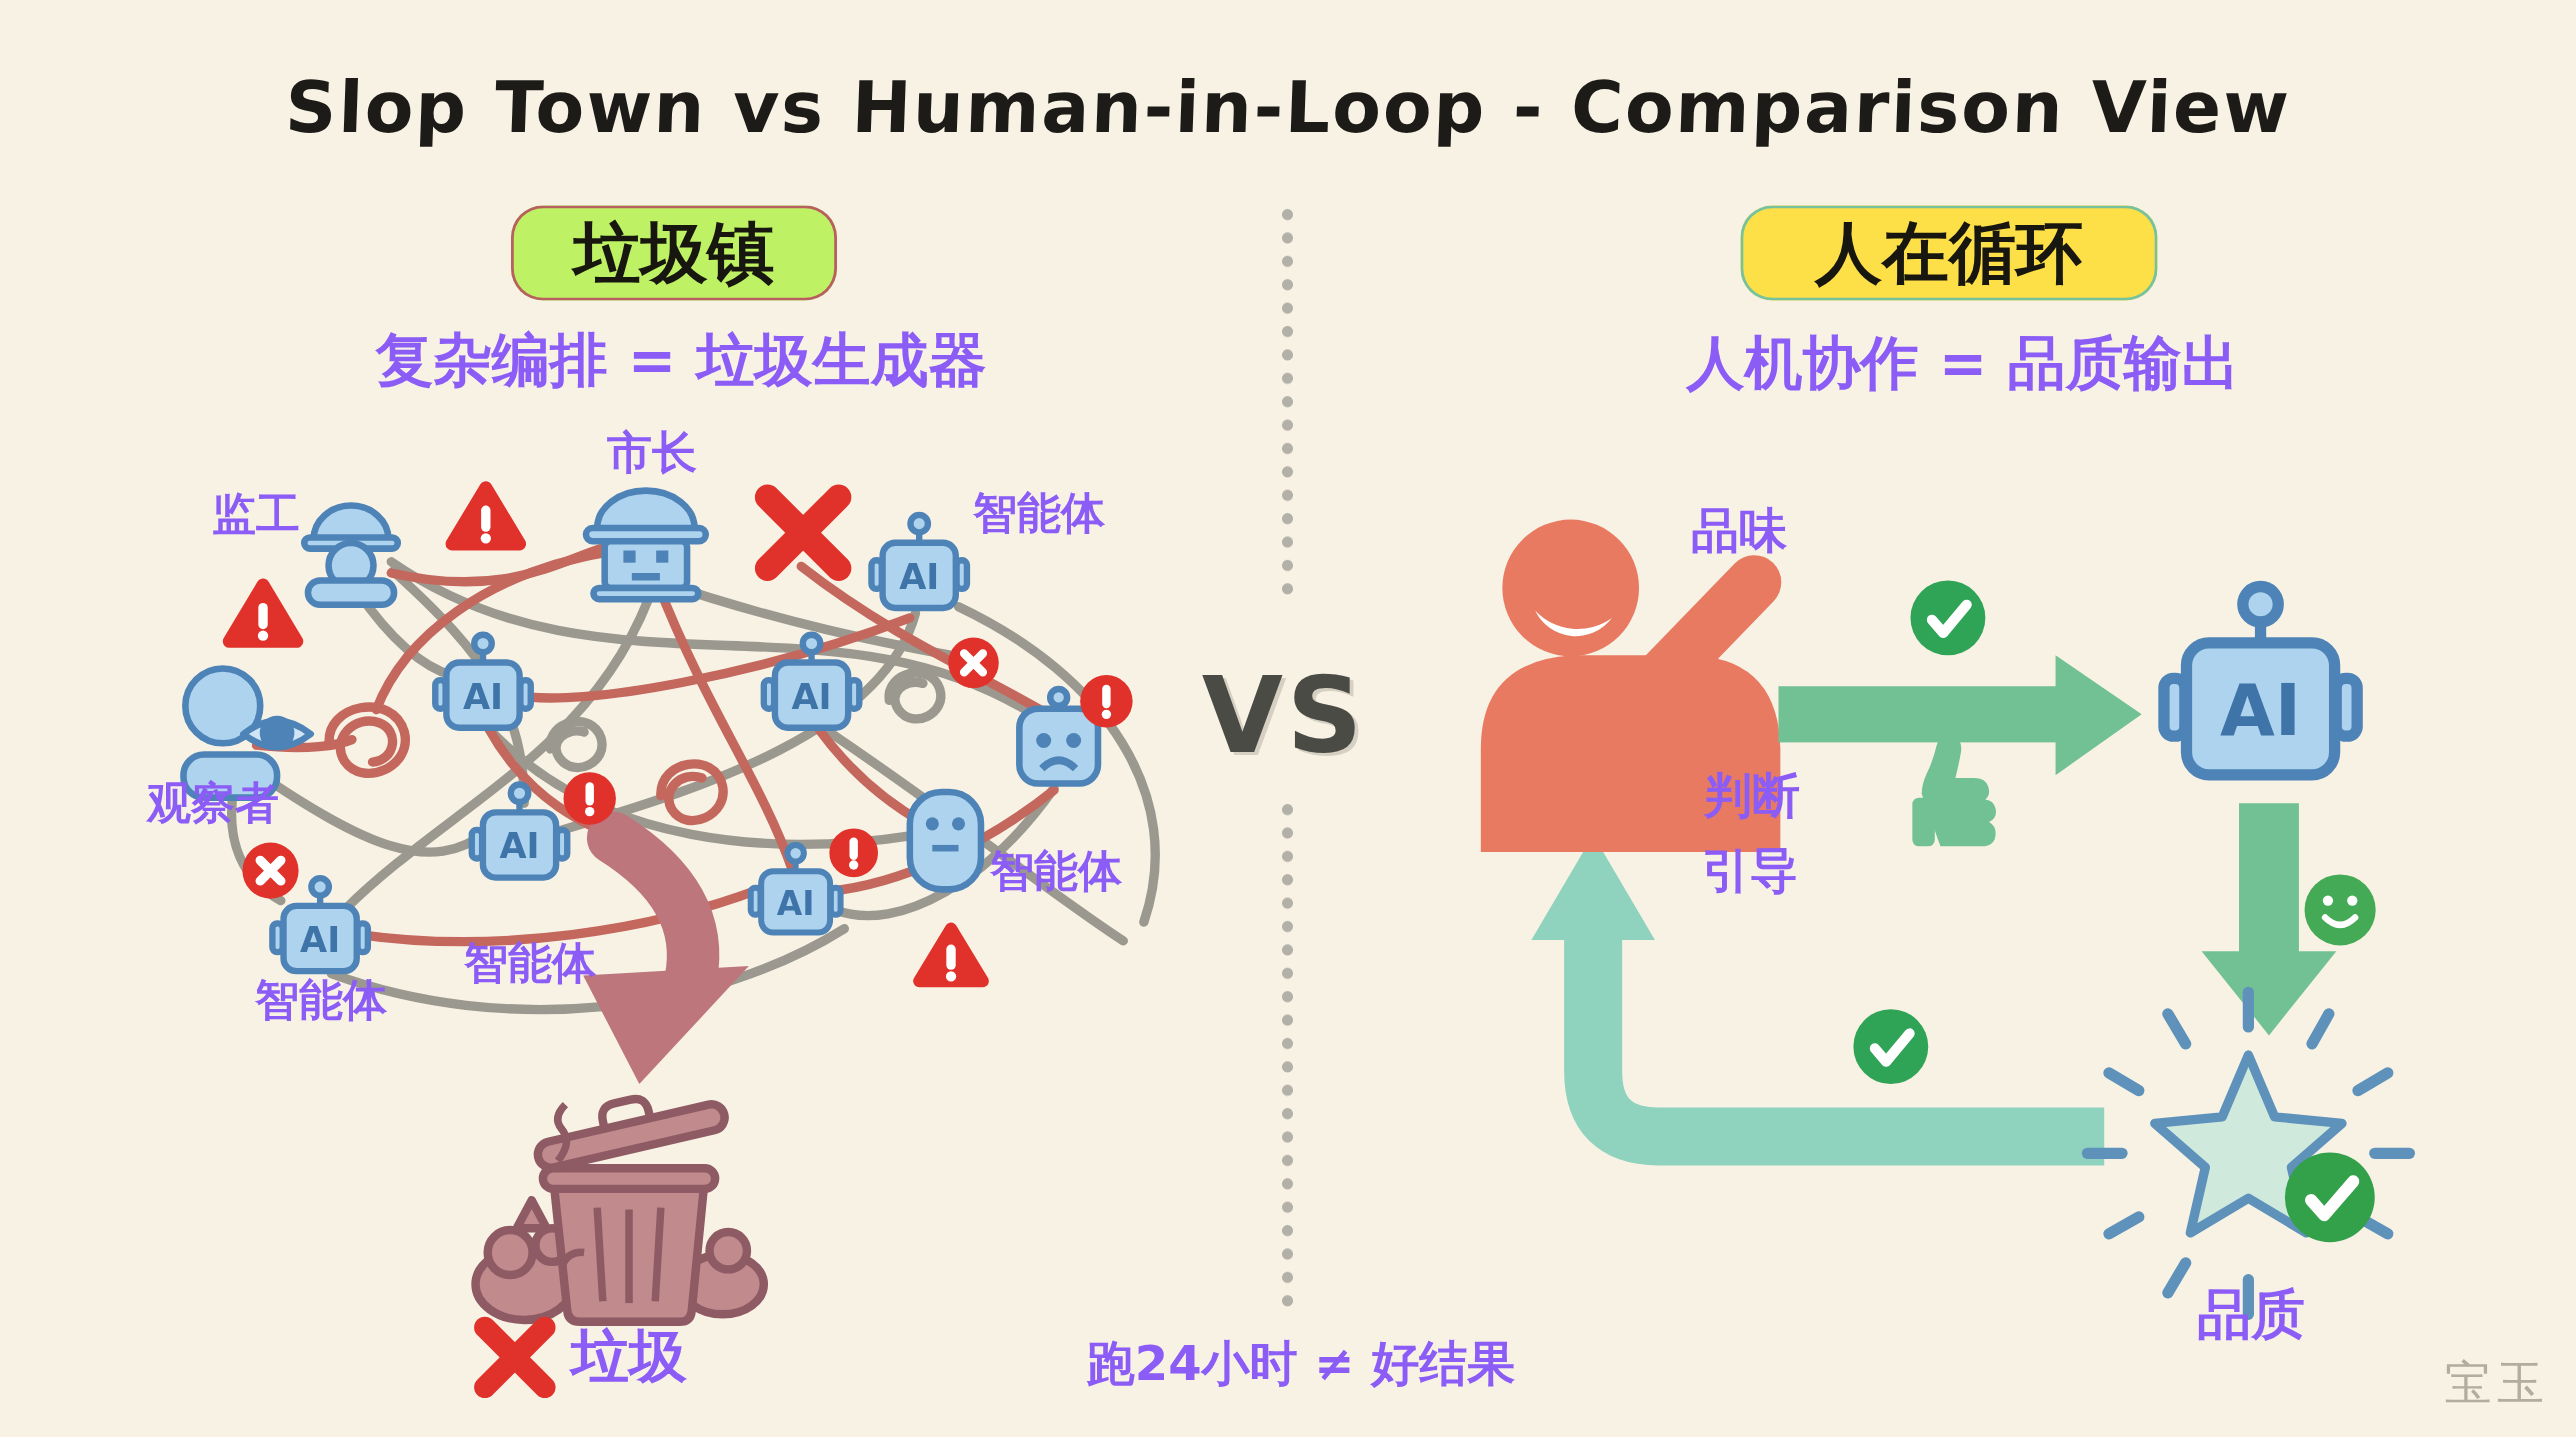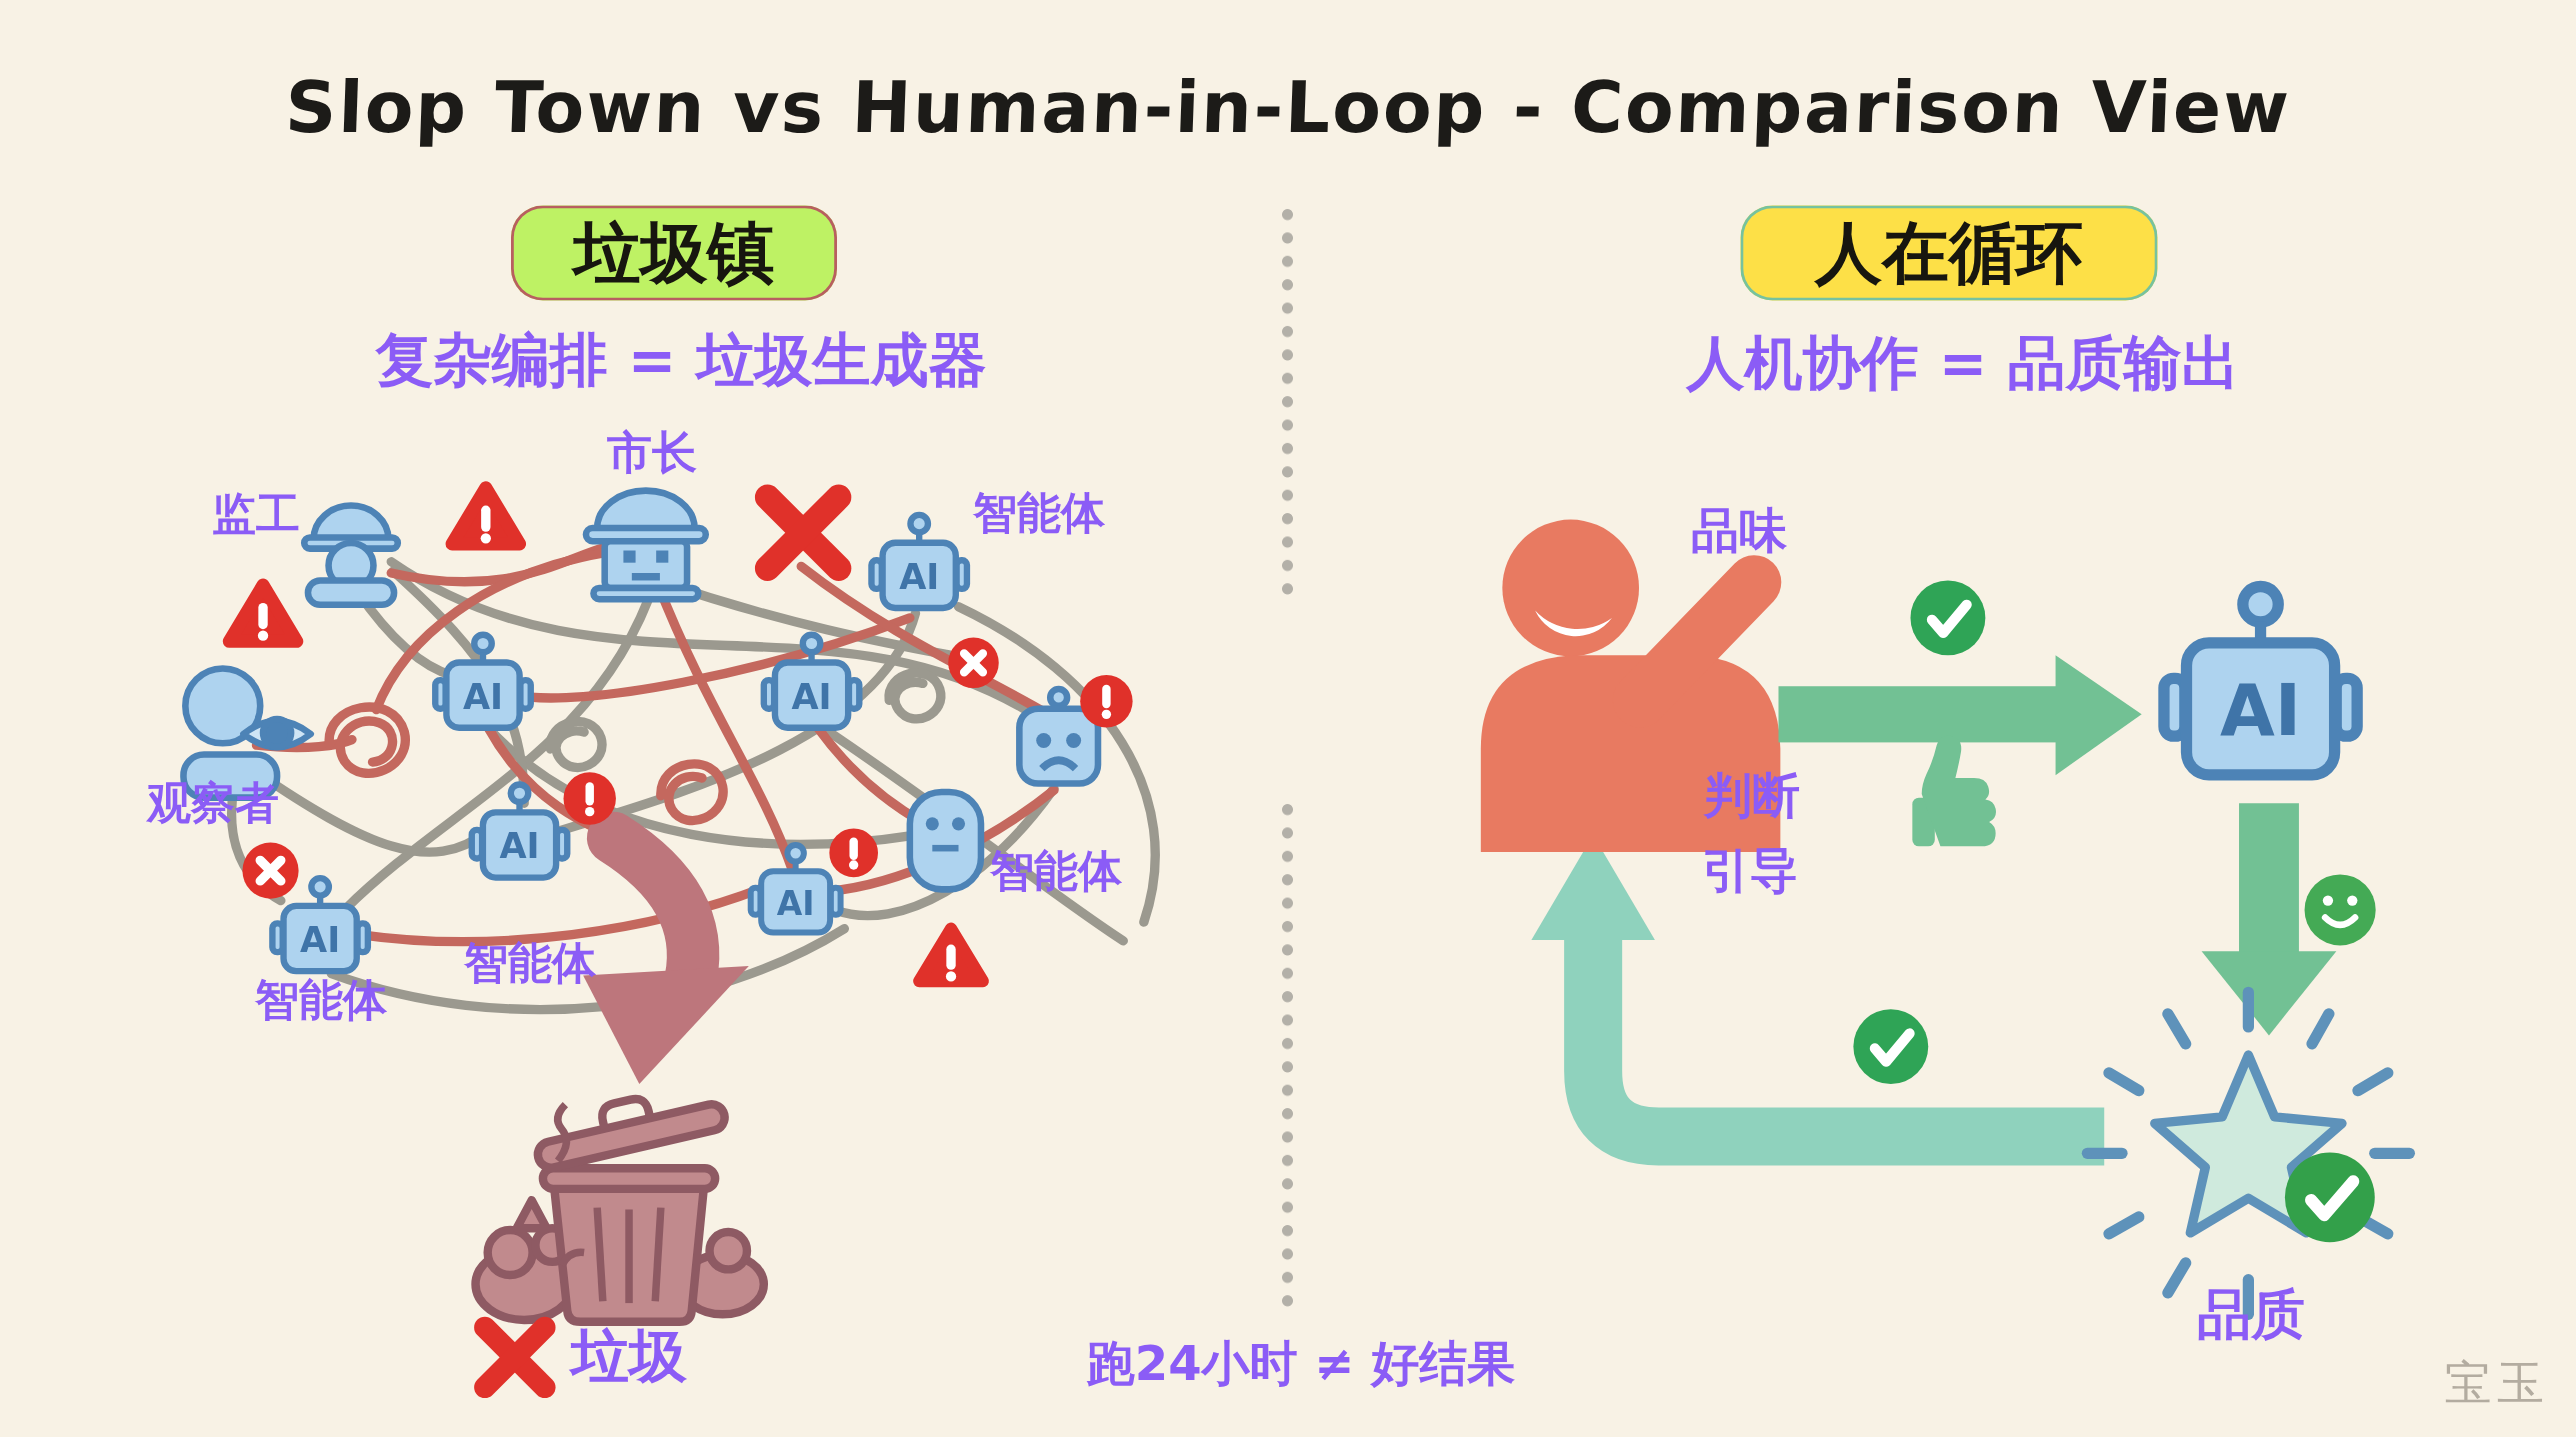--- a/index.html
+++ b/index.html
@@ -324,20 +324,21 @@
   <div class="lbl" style="left:652px;top:452px;font-size:45px;">市长</div>
   <div class="lbl" style="left:1039px;top:513px;font-size:44px;">智能体</div>
   <div class="lbl" style="left:213px;top:803px;font-size:44px;">观察者</div>
   <div class="lbl" style="left:1056px;top:871px;font-size:44px;">智能体</div>
   <div class="lbl" style="left:530px;top:963px;font-size:44px;">智能体</div>
   <div class="lbl" style="left:321px;top:1000px;font-size:44px;">智能体</div>
   <div class="lbl" style="left:629px;top:1356px;font-size:58px;">垃圾</div>
 
   <div class="dots-col" id="dots-a"></div>
   <div class="dots-col" id="dots-b"></div>
+  <div class="lbl" id="vs">VS</div>
   <div class="lbl" style="left:1301px;top:1363px;font-size:48px;">跑24小时 ≠ 好结果</div>
 
   <div class="lbl" style="left:1739px;top:530px;font-size:48px;">品味</div>
   <div class="lbl" style="left:1752px;top:795px;font-size:48px;">判断</div>
   <div class="lbl" style="left:1750px;top:870px;font-size:48px;">引导</div>
   <div class="lbl" style="left:2251px;top:1315px;font-size:54px;">品质</div>
 
   <div class="lbl" id="watermark">宝玉</div>
 </div>
 

